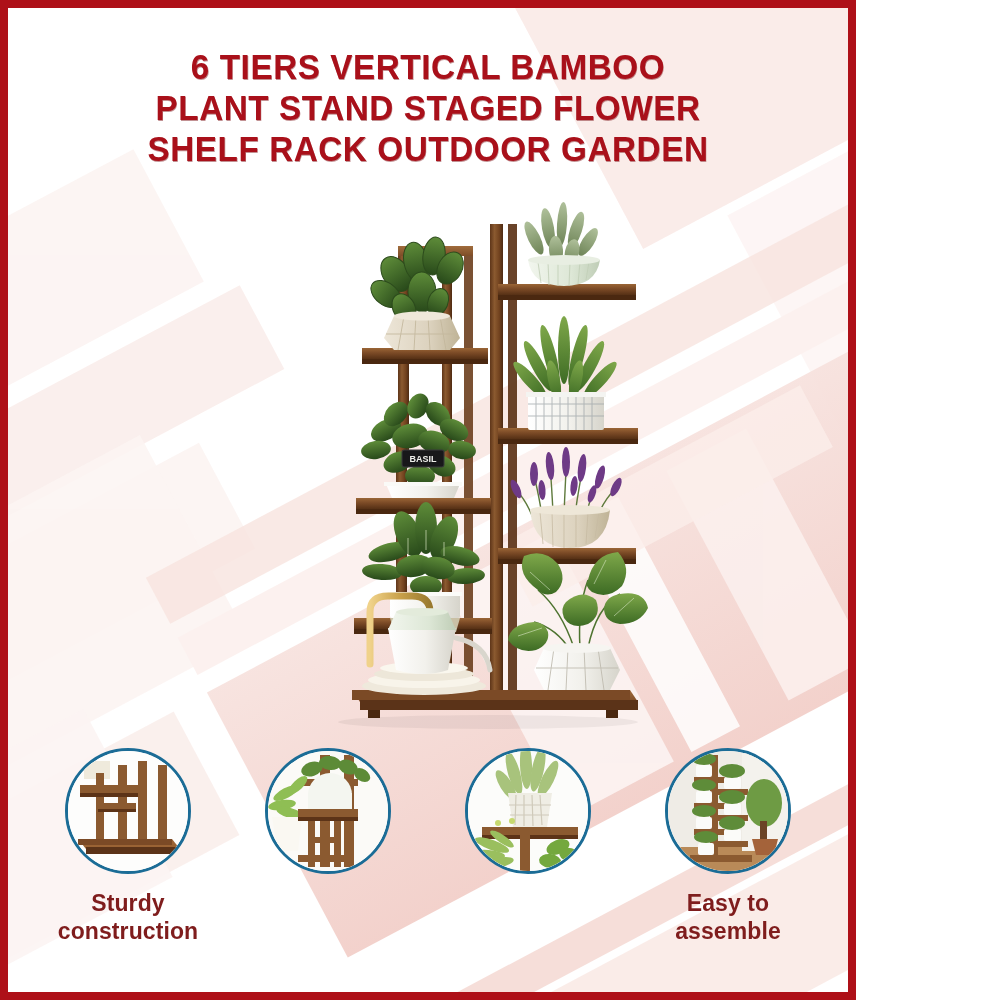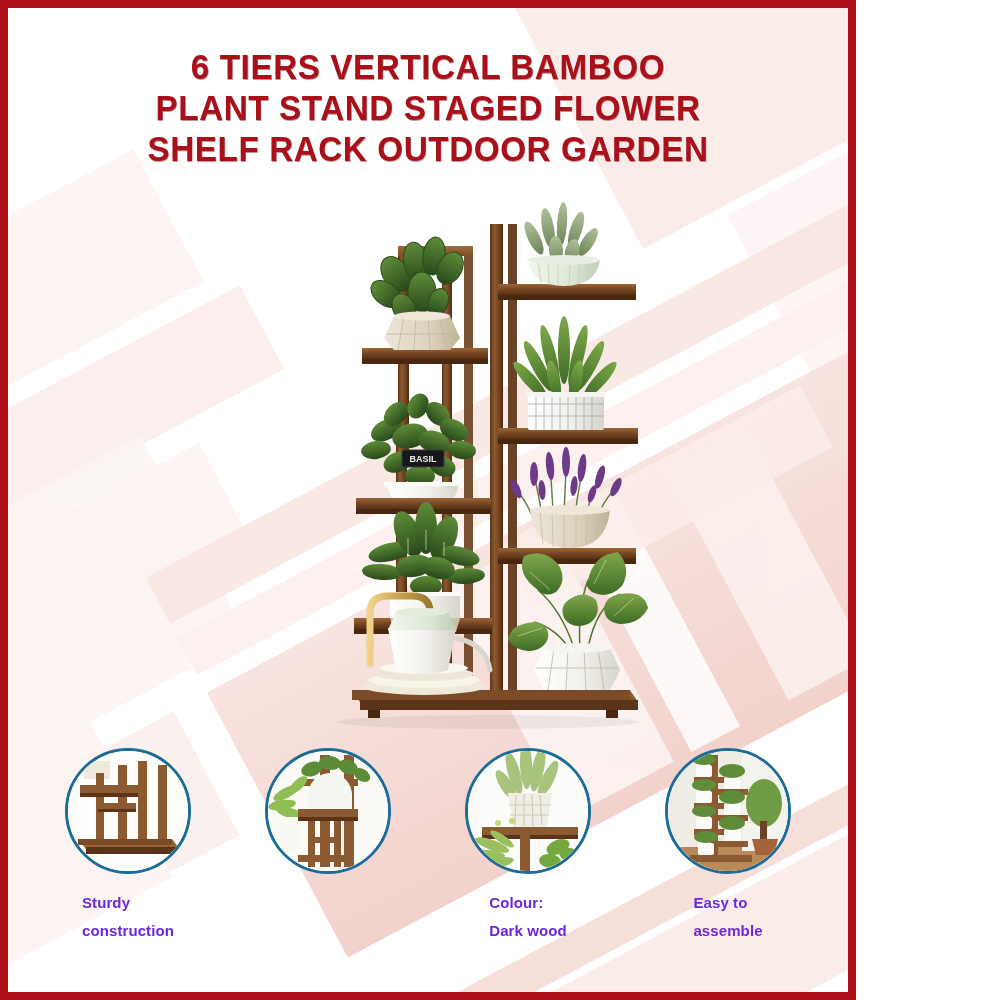--- a/index.html
+++ b/index.html
@@ -66,23 +66,23 @@
     border-radius:50%;
     border:3px solid #1B6C96;
     background:#ffffff;
     overflow:hidden;
     position:relative;
     flex:0 0 auto;
   }
   .fcircle svg { width:100%; height:100%; display:block; }
   .flabel {
     margin-top:15px;
-    text-align:left;
-    color:#6d28d9;
-    font-size:15px;
+    text-align:center;
+    color:#7f1d1d;
+    font-size:23px;
     line-height:28px;
     font-weight:600;
     letter-spacing:0.1px;
   }
   .flabel span { display:block; }
 </style>
 </head>
 <body>
 
 <div id="page">
@@ -560,24 +560,20 @@
             <ellipse cx="90" cy="96" rx="12" ry="7" transform="rotate(-22 90 96)"></ellipse>
             <ellipse cx="102" cy="104" rx="11" ry="7" transform="rotate(14 102 104)"></ellipse>
             <ellipse cx="82" cy="110" rx="11" ry="7" transform="rotate(6 82 110)"></ellipse>
           </g>
           <g fill="#C6D96F">
             <circle cx="30" cy="72" r="3"></circle>
             <circle cx="44" cy="70" r="3"></circle>
           </g>
         </svg>
       </div>
-      <div class="flabel">
-        <span>Colour:</span>
-        <span>Dark wood</span>
-      </div>
     </div>
 
     <div class="feature">
       <div class="fcircle">
         <svg viewBox="0 0 120 120">
           <rect x="0" y="0" width="120" height="120" fill="#EFECE6"></rect>
           <rect x="0" y="96" width="120" height="24" fill="#B98A58"></rect>
           <rect x="74" y="0" width="46" height="100" fill="#F4F2ED"></rect>
 
           <g fill="#8B5A30">

